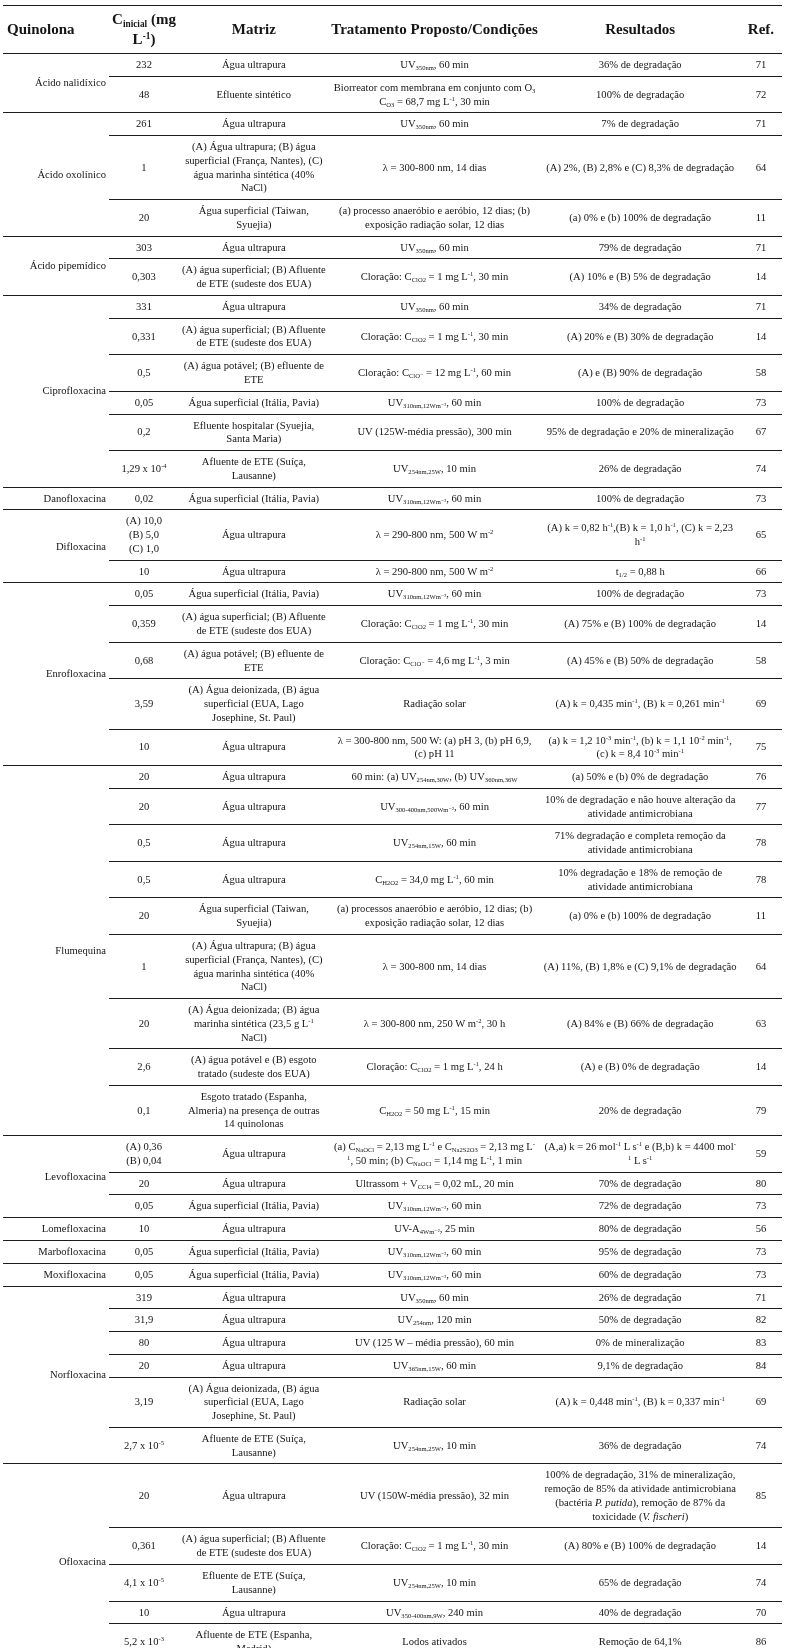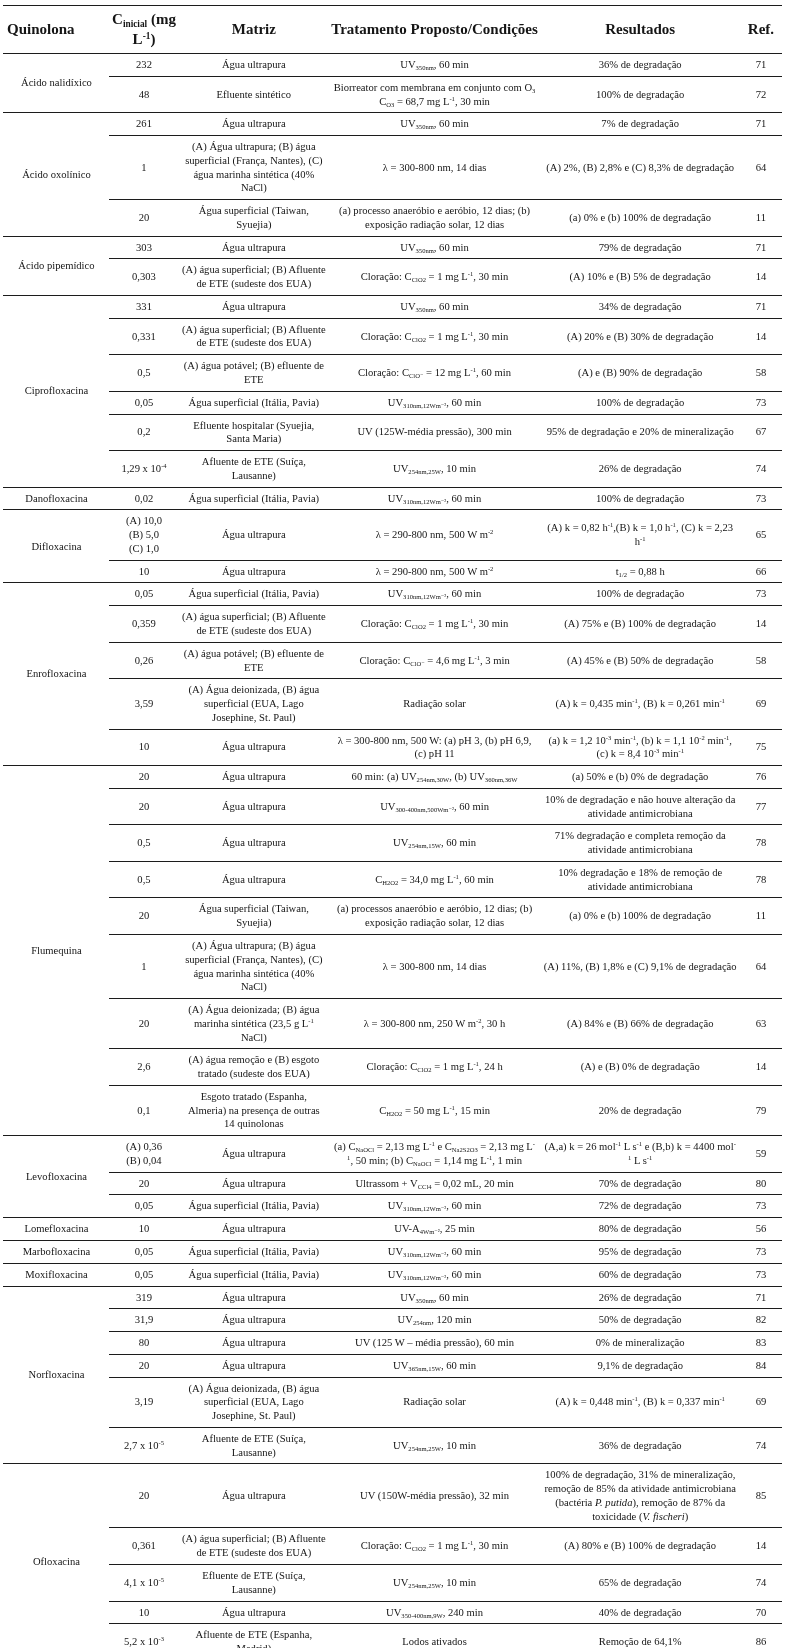--- a/index.html
+++ b/index.html
@@ -43,21 +43,21 @@
   }
   thead th.h-quin{text-align:left;padding-left:4px;}
   tbody td{
     border-top:1px solid #1c1c1c;
     padding:4px 3px;
     text-align:center;
     vertical-align:middle;
     word-wrap:break-word;
   }
   td.qcell{
-    text-align:center;
+    text-align:right;
     padding-left:4px;
     vertical-align:middle;
   }
   sub,sup{font-size:0.62em;line-height:0;}
   sub{vertical-align:-0.35em;}
   sup{vertical-align:0.55em;}
 </style>
 </head>
 <body>
 
@@ -210,21 +210,21 @@
           <td>73</td>
         </tr>
         <tr>
           <td>0,359</td>
           <td>(A) água superficial; (B) Afluente de ETE (sudeste dos EUA)</td>
           <td>Cloração: C<sub>ClO2</sub> = 1 mg L<sup>-1</sup>, 30 min</td>
           <td>(A) 75% e (B) 100% de degradação</td>
           <td>14</td>
         </tr>
         <tr>
-          <td>0,26</td>
+          <td>0,68</td>
           <td>(A) água potável; (B) efluente de ETE</td>
           <td>Cloração: C<sub>ClO⁻</sub> = 4,6 mg L<sup>-1</sup>, 3 min</td>
           <td>(A) 45% e (B) 50% de degradação</td>
           <td>58</td>
         </tr>
         <tr>
           <td>3,59</td>
           <td>(A) Água deionizada, (B) água superficial (EUA, Lago Josephine, St. Paul)</td>
           <td>Radiação solar</td>
           <td>(A) k = 0,435 min<sup>-1</sup>, (B) k = 0,261 min<sup>-1</sup></td>
@@ -282,21 +282,21 @@
         </tr>
         <tr>
           <td>20</td>
           <td>(A) Água deionizada; (B) água marinha sintética (23,5 g L<sup>-1</sup> NaCl)</td>
           <td>λ = 300-800 nm, 250 W m<sup>-2</sup>, 30 h</td>
           <td>(A) 84% e (B) 66% de degradação</td>
           <td>63</td>
         </tr>
         <tr>
           <td>2,6</td>
-          <td>(A) água remoção e (B) esgoto tratado (sudeste dos EUA)</td>
+          <td>(A) água potável e (B) esgoto tratado (sudeste dos EUA)</td>
           <td>Cloração: C<sub>ClO2</sub> = 1 mg L<sup>-1</sup>, 24 h</td>
           <td>(A) e (B) 0% de degradação</td>
           <td>14</td>
         </tr>
         <tr>
           <td>0,1</td>
           <td>Esgoto tratado (Espanha, Almeria) na presença de outras 14 quinolonas</td>
           <td>C<sub>H2O2</sub> = 50 mg L<sup>-1</sup>, 15 min</td>
           <td>20% de degradação</td>
           <td>79</td>

